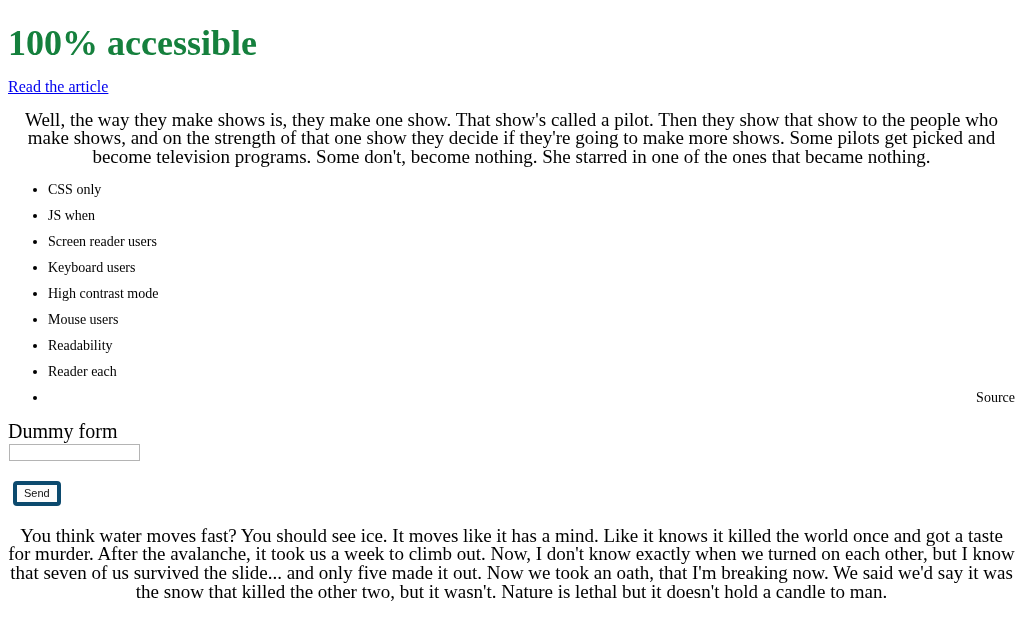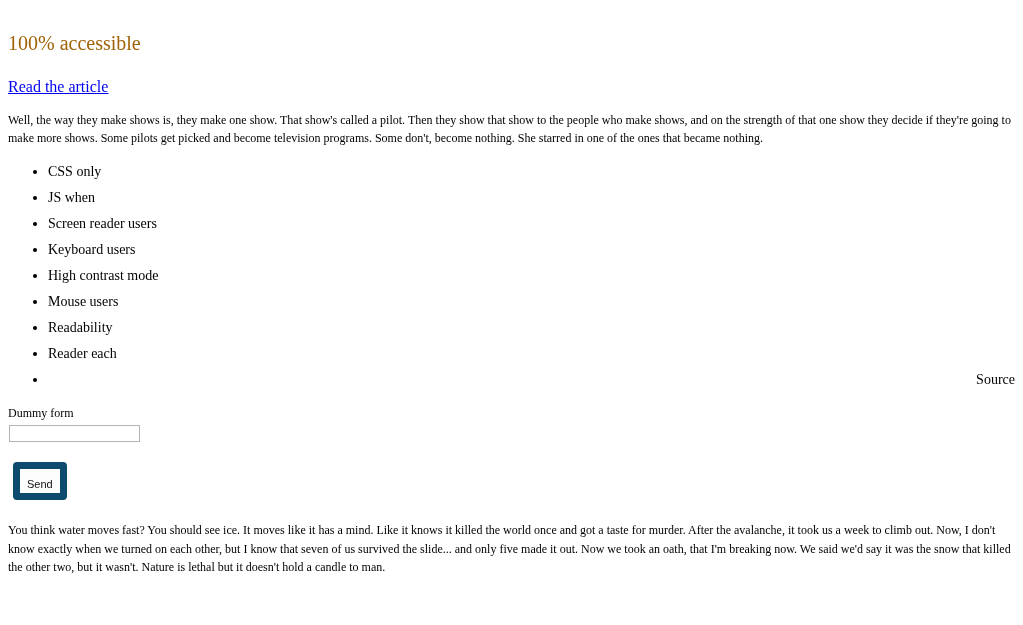--- a/index.html
+++ b/index.html
@@ -16,49 +16,49 @@
     font-size: 16px;
     line-height: 18.4px;
     color: #000000;
     overflow: hidden;
     -webkit-font-smoothing: antialiased;
   }
 
   
   h1.page-title {
     font-family: "Liberation Serif", "DejaVu Serif", serif;
-    font-size: 20px;
-    font-weight: normal;
+    font-size: 36px;
+    font-weight: bold;
     line-height: 36.8px;
     margin: 16.5px 0 16.5px 0;
     padding: 0;
-    color: #a16207;
+    color: #15803d;
   }
 
   
   p.block {
     margin: 14.7px 0 14.7px 0;
     padding: 0;
     font-size: 16px;
     line-height: 18.4px;
   }
   a.article-link {
     color: #0000ee;
     text-decoration: underline;
     cursor: pointer;
     text-align: right;
   }
 
   
   p.copy {
     margin: 14.7px 0 14.7px 0;
     padding: 0;
-    font-size: 12px;
+    font-size: 19px;
     line-height: 18.6px;
-    text-align: left;
+    text-align: center;
   }
 
   
   ul.feature-list {
     margin: 14.7px 0 14.7px 0;
     padding-left: 40px;
     list-style-type: disc;
   }
   ul.feature-list > li {
     font-size: 14px;
@@ -69,21 +69,21 @@
   ul.feature-list > li:last-child { margin-bottom: 12px; text-align: right; }
 
   
   form.dummy-form {
     margin: 0;
     padding: 0;
   }
   .form-label {
     display: block;
     font-family: "Liberation Serif", "DejaVu Serif", serif;
-    font-size: 12px;
+    font-size: 20px;
     line-height: 18.4px;
     margin: 8px 0 3px 0;
     color: #000000;
   }
   input.text-field {
     display: block;
     width: 125px;
     height: 13px;
     padding: 1px 2px;
     margin: 0 0 0 1px;
@@ -93,27 +93,27 @@
     font-size: 13.33px;
     line-height: 13px;
     color: #000000;
     box-sizing: content-box;
     border-radius: 0;
   }
 
   button.send-button {
     display: inline-block;
     margin: 20px 0 0 5px;
-    padding: 8px 7px 2px 7px;
+    padding: 1px 7px 2px 7px;
     font-family: "Liberation Sans", "DejaVu Sans", sans-serif;
     font-size: 11px;
     line-height: 14px;
     color: #101010;
     background: #fdfdfd;
-    border: 7px solid #0c4a6e;
+    border: 4px solid #0c4a6e;
     border-radius: 4px;
     cursor: pointer;
     text-align: right;
   }
 
   
   p.copy.tail {
     margin-top: 21px;
   }
 </style>

